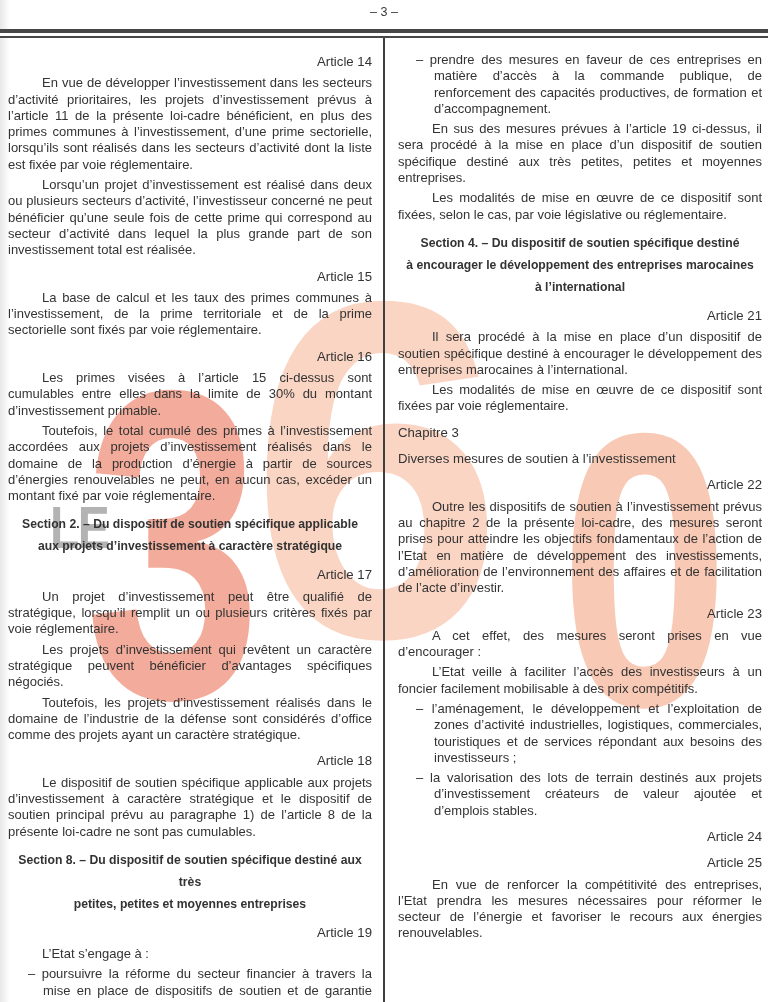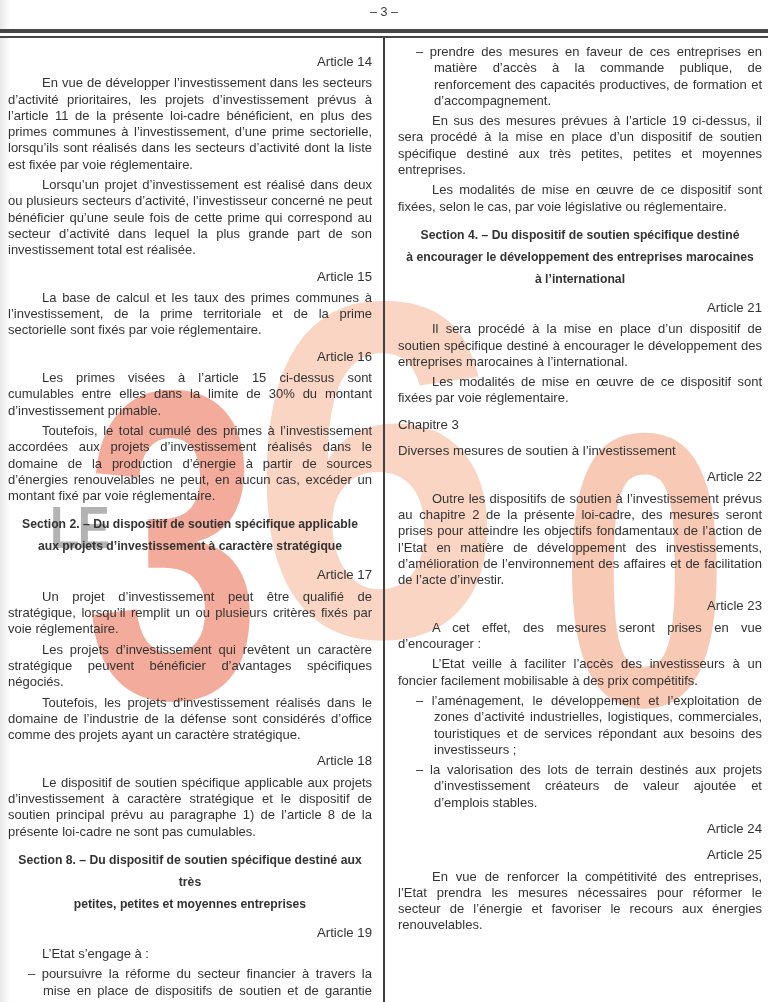--- a/index.html
+++ b/index.html
@@ -37,21 +37,21 @@
   .wm-d6{left:250px;top:230px;font-size:480px;color:rgba(246,172,138,0.5);transform:scaleX(0.95);}
   .wm-d0{left:560px;top:375px;font-size:390px;color:rgba(243,157,120,0.55);transform:scaleX(0.78);}
   
   .col{
     position:absolute;top:44px;width:364px;
     font-size:13px;line-height:16.3px;text-align:justify;z-index:2;
   }
   #col-left{left:8px;}
   #col-right{left:398px;}
   .blk{margin:4px 0 0 0;}
-  .blk:first-child{margin-top:0;}
+  .blk:first-child{margin-top:8px;}
   .blk.p{text-indent:34px;}
   .blk.article{text-align:right;text-indent:0;margin:10px 0 5px 0;font-size:13.2px;}
   .blk.chapter{text-align:left;text-indent:0;margin:10px 0 0 0;font-size:13.2px;}
   .blk.section{
     text-align:center;white-space:pre-line;font-weight:bold;
     font-size:12.2px;line-height:22px;margin:9px 0 3px 0;
   }
   #col-left .blk.bullet{margin-left:20px;padding-left:15px;text-indent:-15px;}
   #col-right .blk.bullet{margin-left:18px;padding-left:18px;text-indent:-18px;}
 </style>

